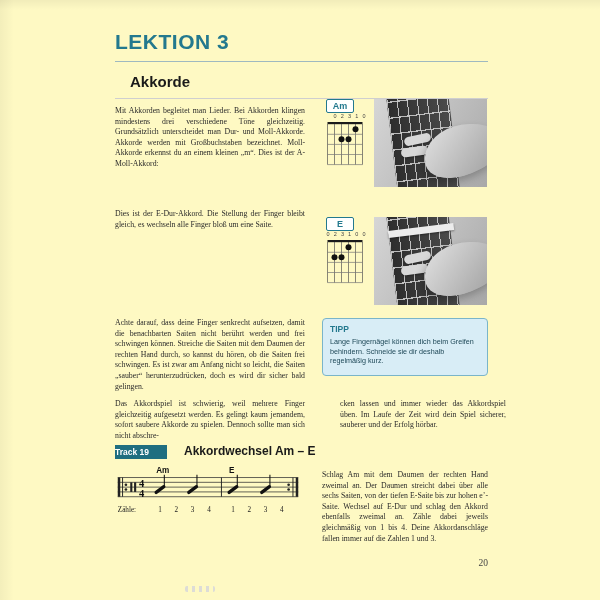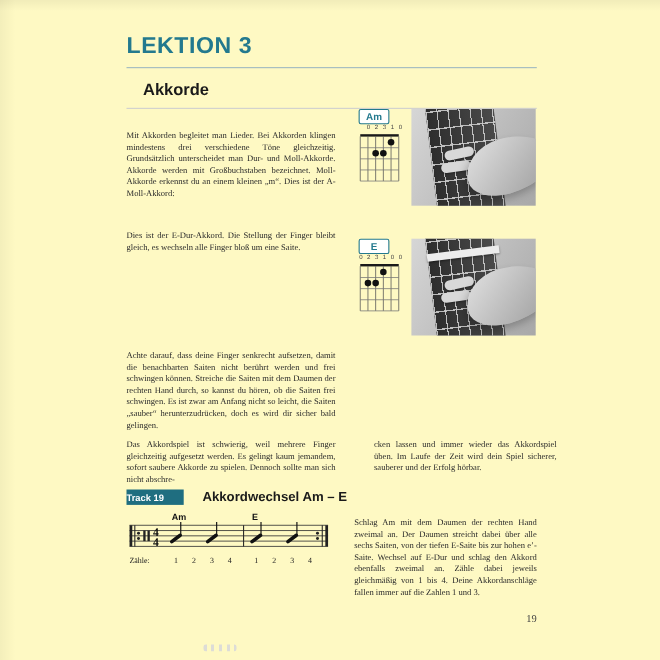--- a/index.html
+++ b/index.html
@@ -13,21 +13,21 @@
   
   .lektion{left:115px;top:30px;font-family:"Liberation Sans",sans-serif;
            font-weight:bold;font-size:21px;letter-spacing:.5px;color:var(--teal,#23798e);}
   .rule1{left:115px;top:61px;width:373px;height:1px;background:var(--rule,#9fb9c0);}
   .section-title{left:130px;top:73px;font-family:"Liberation Sans",sans-serif;
            font-weight:bold;font-size:15px;color:#1a1a1a;}
   .rule2{left:115px;top:98px;width:373px;height:1px;background:#cfcfcf;}
 
   
   .para{width:190px;font-size:7.8px;line-height:10.6px;text-align:justify;color:#2a2a2a;}
-  .p1{left:115px;top:106px;margin-top:12px;}
+  .p1{left:115px;top:106px;}
   .p2{left:115px;top:174px;}
   .p3{left:115px;top:209px;}
   .p4{left:115px;top:318px;}
   .p5{left:115px;top:399px;}
   .rc{width:166px;font-size:7.8px;line-height:10.6px;text-align:justify;color:#2a2a2a;}
   .r1{left:340px;top:399px;}
   .r2{left:322px;top:470px;}
 
   
   .chord-label{width:26px;height:12px;border:1px solid var(--teal,#23798e);border-radius:2px;
@@ -159,20 +159,24 @@
     <div class="hand"></div>
   </div>
   <div class="abs photo ph2">
     <div class="neck"></div>
     <div class="capo"></div>
     <div class="fingerA"></div>
     <div class="fingerB"></div>
     <div class="hand"></div>
   </div>
 
+  <div class="abs tipp">
+    <div class="tipp-title">TIPP</div>
+    <div class="tipp-body">Lange Fingernägel können dich beim Greifen behindern. Schneide sie dir deshalb regelmäßig kurz.</div>
+  </div>
 
   <div class="abs rc r1">cken lassen und immer wieder das Akkordspiel üben. Im Laufe der Zeit wird dein Spiel sicherer, sauberer und der Erfolg hörbar.</div>
 
   <div class="abs track-badge">Track 19</div>
   <div class="abs track-heading">Akkordwechsel Am – E</div>
 
   <div class="abs staff"><svg viewBox="0 0 200 58" width="192" height="56">
         <line x1="6" y1="16" x2="194" y2="16" stroke="#333" stroke-width="0.8"></line>
         <line x1="6" y1="21" x2="194" y2="21" stroke="#333" stroke-width="0.8"></line>
         <line x1="6" y1="26" x2="194" y2="26" stroke="#333" stroke-width="0.8"></line>
@@ -207,16 +211,16 @@
         <text x="84" y="52" class="countnum">3</text>
         <text x="101" y="52" class="countnum">4</text>
         <text x="126" y="52" class="countnum">1</text>
         <text x="143" y="52" class="countnum">2</text>
         <text x="160" y="52" class="countnum">3</text>
         <text x="177" y="52" class="countnum">4</text>
       </svg></div>
 
   <div class="abs rc r2">Schlag Am mit dem Daumen der rechten Hand zweimal an. Der Daumen streicht dabei über alle sechs Saiten, von der tiefen E-Saite bis zur hohen e’-Saite. Wechsel auf E-Dur und schlag den Akkord ebenfalls zweimal an. Zähle dabei jeweils gleichmäßig von 1 bis 4. Deine Akkordanschläge fallen immer auf die Zahlen 1 und 3.</div>
 
-  <div class="abs page-number">19</div>
+  <div class="abs page-number">20</div>
   <div class="abs artifact"></div>
 
 </div>
 
 </body></html>

